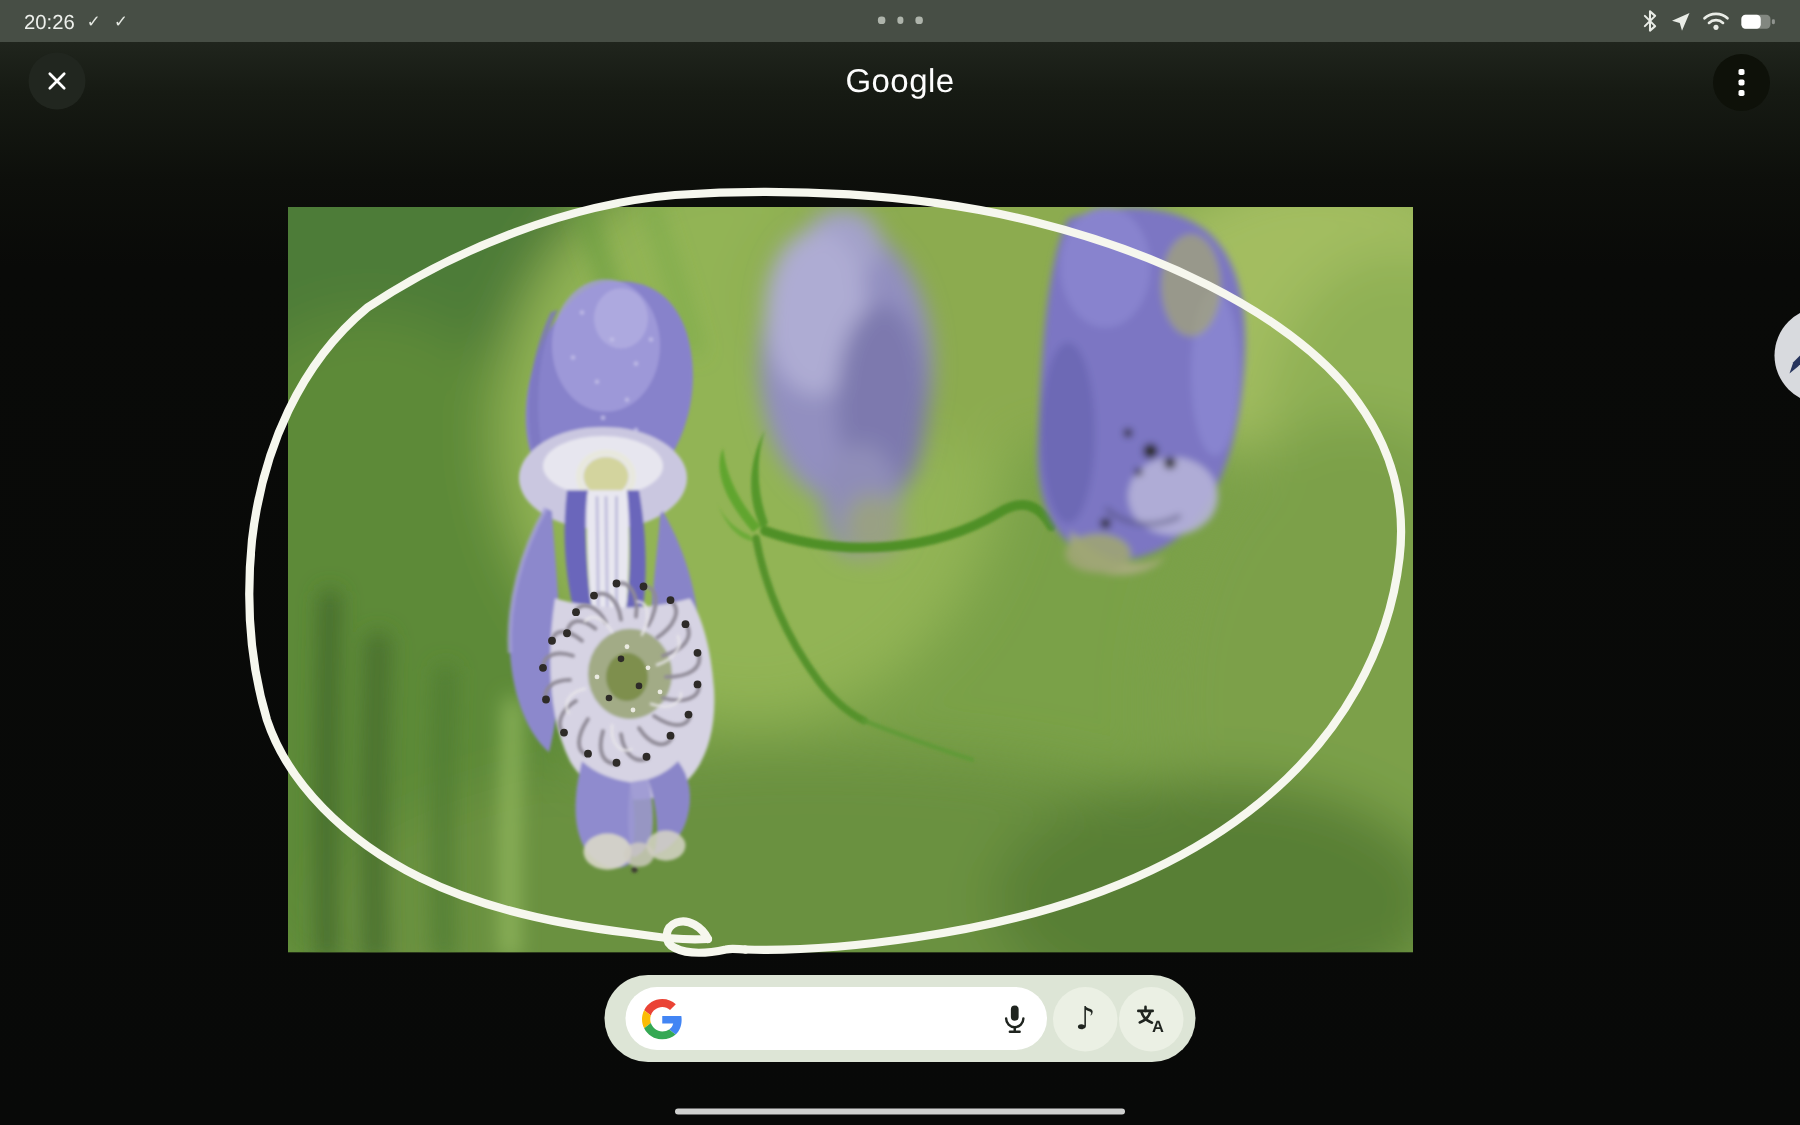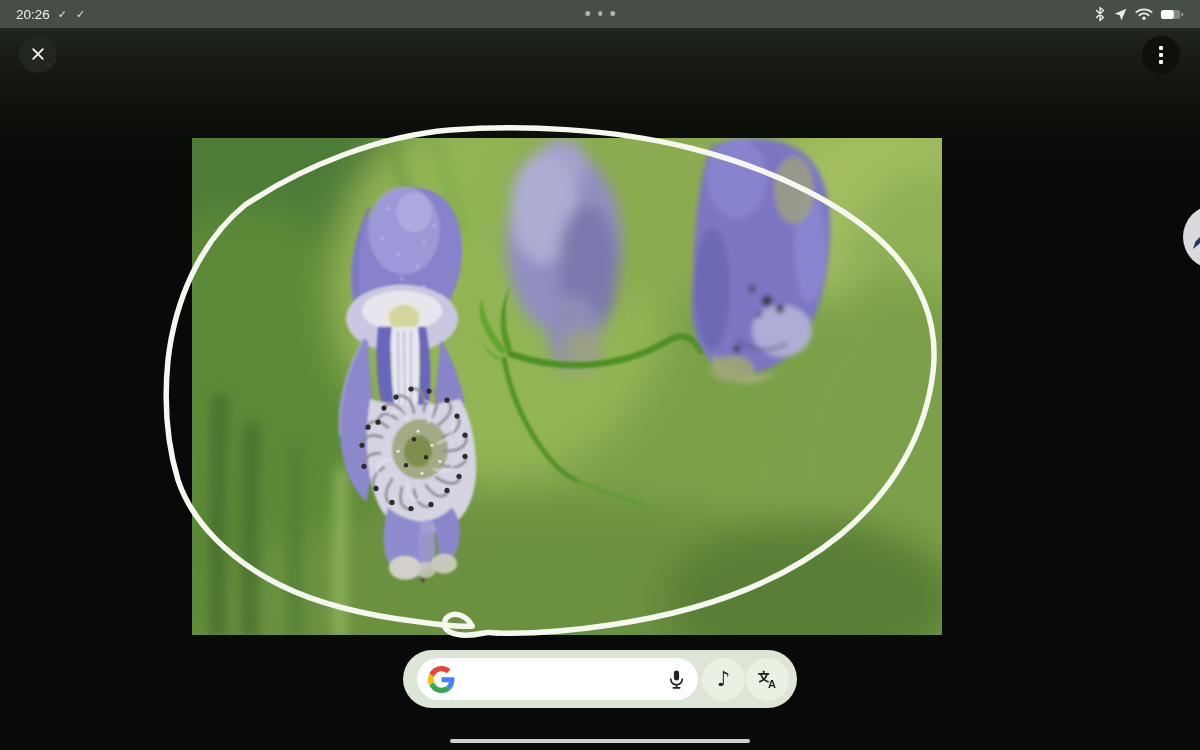--- a/index.html
+++ b/index.html
@@ -276,20 +276,21 @@
                  C192,522 230,560 280,585 C320,605 370,616 420,622 C440,625 455,627 472,626"></path>
         <path d="M472,626 C468,618 459,612 451,615 C443,618 442,628 450,632 C458,636 470,636 484,633 C488,632 493,633 497,633"></path>
       </g>
     </svg>
 
     <button class="close-btn">
       <svg width="16" height="16" viewBox="0 0 16 16">
         <path d="M3.2,3.2 L12.8,12.8 M12.8,3.2 L3.2,12.8" stroke="#ffffff" stroke-width="1.8" stroke-linecap="round"></path>
       </svg>
     </button>
+    <div class="title">Google</div>
     <button class="menu-btn">
       <i></i>
         <i></i>
         <i></i>
     </button>
 
     <button class="fab">
       <svg width="30" height="30" viewBox="0 0 30 30">
         <path d="M5,27 L7.5,19.5 L22,5 C23.5,3.5 26.5,6.5 25,8 L10.5,22.5 Z" fill="#26335c"></path>
       </svg>

